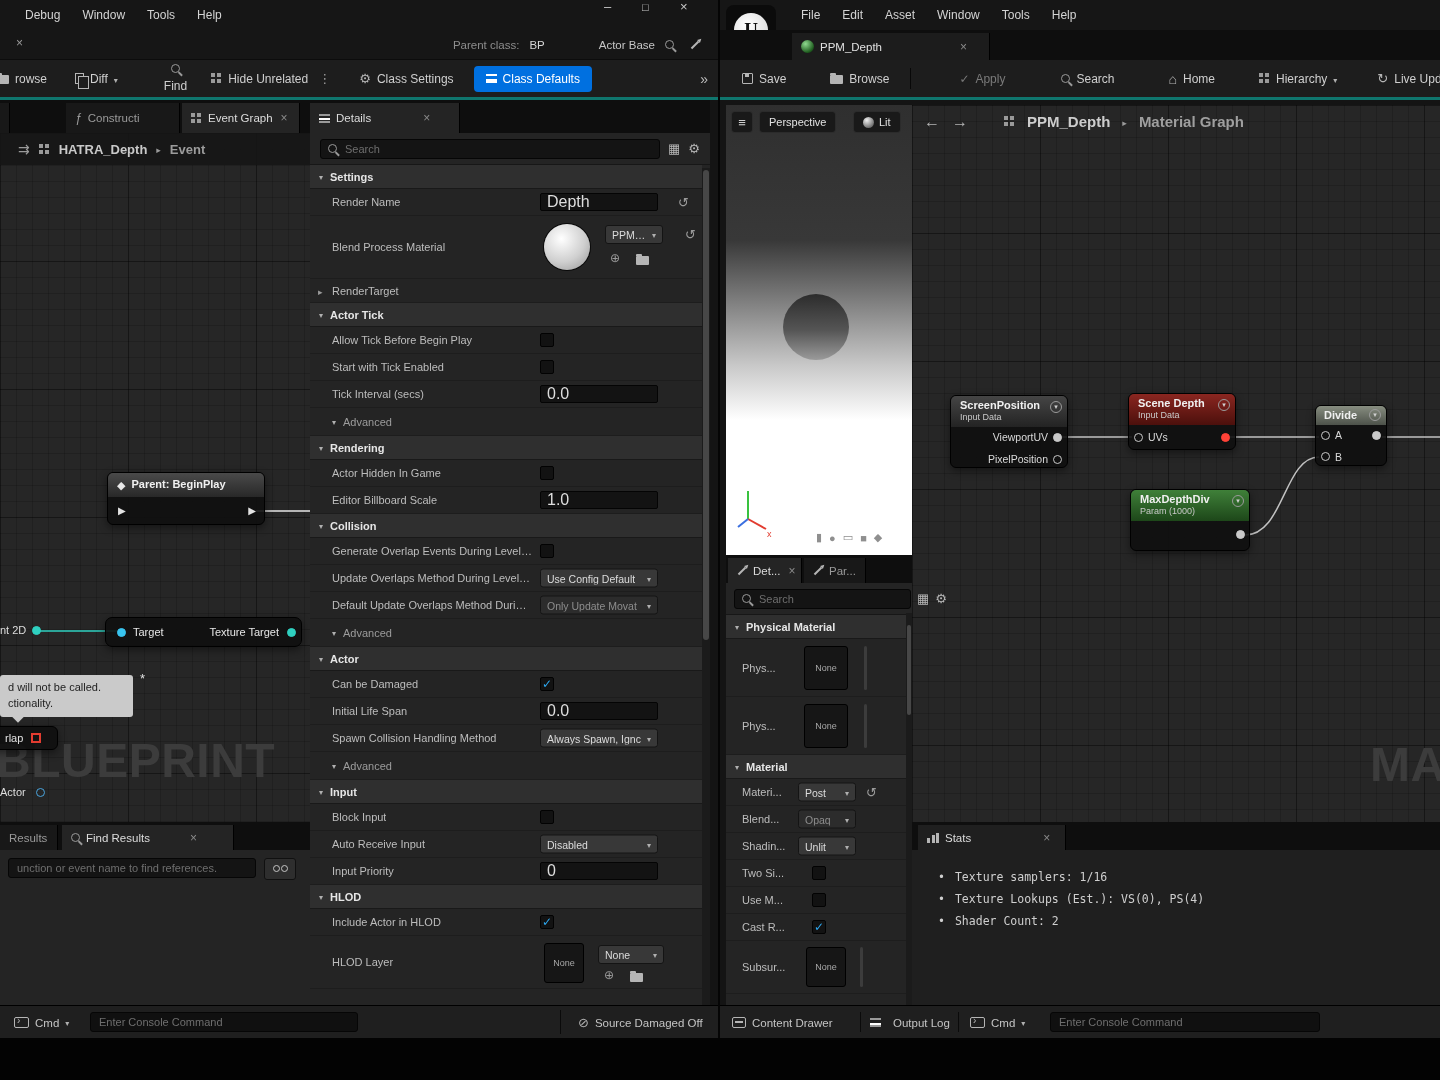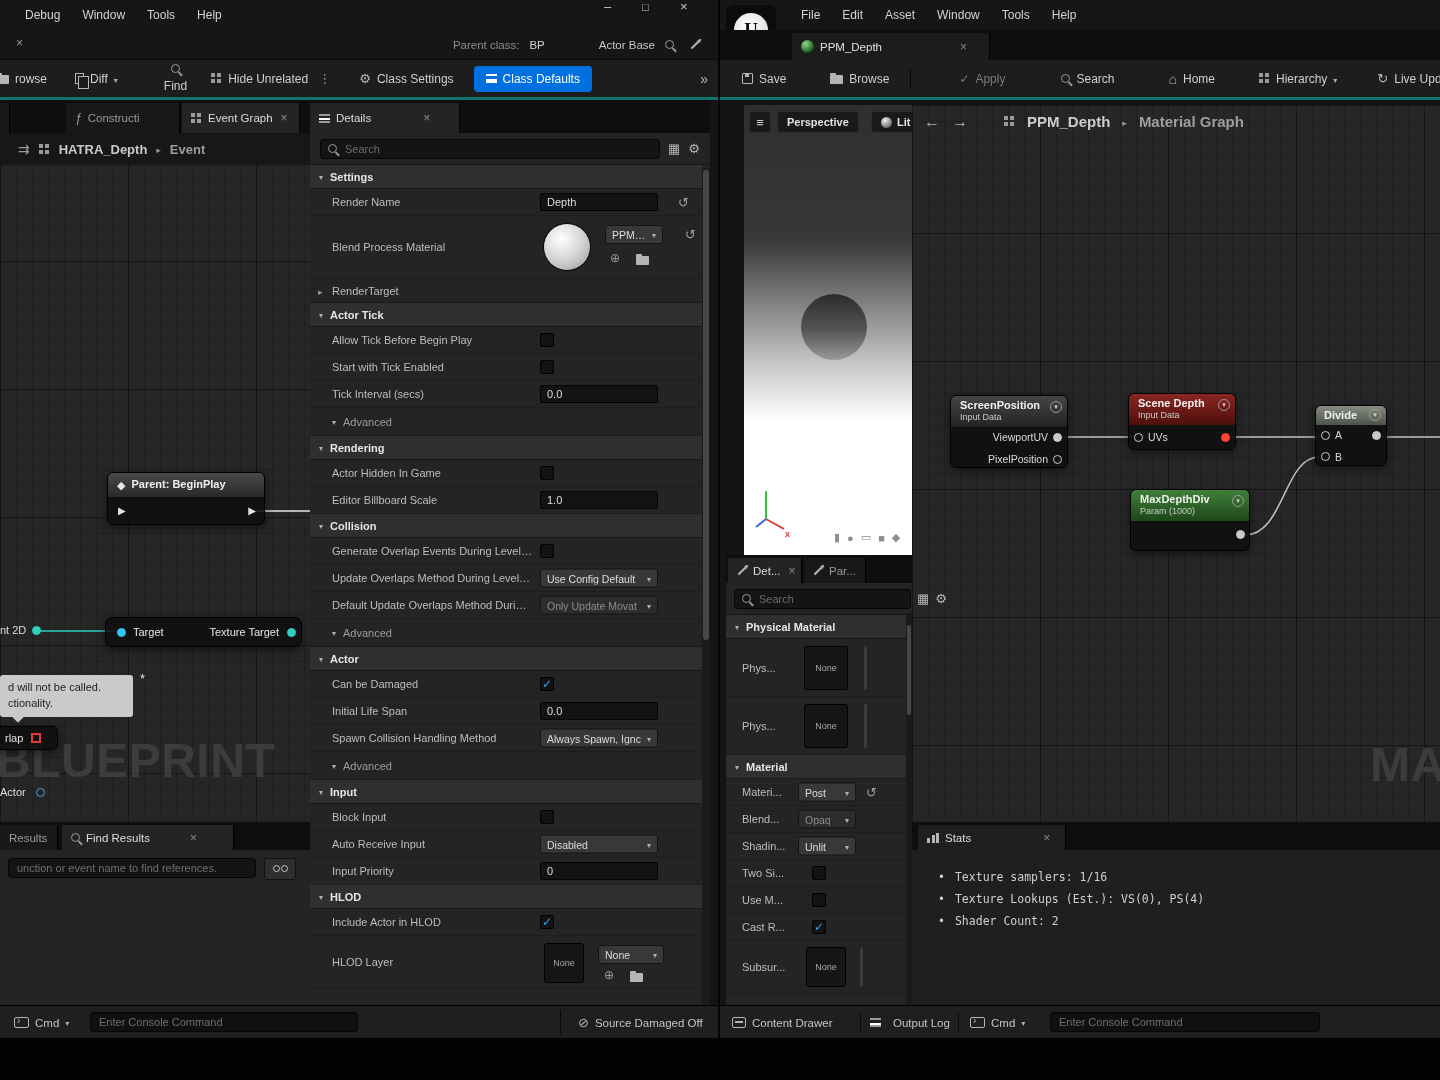--- a/index.html
+++ b/index.html
@@ -98,21 +98,21 @@
   .searchbox input::placeholder{color:#6e6e6e;}
   .sec{height:24px;background:#2f2f2f;border-bottom:1px solid #191919;display:flex;align-items:center;gap:7px;padding-left:9px;
        color:#e6e6e6;font-weight:bold;font-size:11px;}
   .prow{position:relative;height:27px;border-bottom:1px solid #1d1d1d;background:#242424;}
   .plabel{position:absolute;left:22px;top:50%;transform:translateY(-50%);color:#bdbdbd;font-size:11px;
        max-width:200px;white-space:nowrap;overflow:hidden;text-overflow:ellipsis;}
   .pctrl{position:absolute;left:230px;top:50%;transform:translateY(-50%);display:flex;align-items:center;gap:8px;}
   .adv{height:28px;background:#242424;border-bottom:1px solid #1d1d1d;display:flex;align-items:center;gap:7px;padding-left:22px;color:#9c9c9c;font-size:11px;}
   .checkbox{width:14px;height:14px;background:#121212;border:1px solid #020202;border-radius:2px;position:relative;flex:none;}
   .checkbox.on::after{content:"✓";position:absolute;left:1px;top:-1px;color:#2da8f0;font-size:12px;font-weight:bold;}
-  .field{width:118px;height:18px;background:#131313;border:1px solid #040404;border-radius:2px;color:#dedede;font-size:11px;
+  .field{width:118px;height:18px;background:#131313;border:1px solid #040404;border-radius:2px;color:#dedede;font-size:16px;
        display:flex;align-items:center;padding:0 6px;}
   .dd{height:19px;background:#383838;border:1px solid #141414;border-radius:3px;display:flex;align-items:center;
        justify-content:space-between;padding:0 6px;font-size:10.5px;color:#dcdcdc;width:118px;gap:4px;}
   .dd span{white-space:nowrap;overflow:hidden;text-overflow:ellipsis;}
   .dd.sm{width:58px;} .dd.dis{background:#2c2c2c;color:#8d8d8d;}
   .thumb{background:#161616;border:1px solid #000;border-radius:3px;display:flex;align-items:center;justify-content:center;
        color:#a8a8a8;font-size:9px;flex:none;}
   .scrollv{position:absolute;width:8px;background:#1b1b1b;}
   .scrollv .th{position:absolute;left:1px;right:1px;background:#474747;border-radius:3px;}
 
@@ -577,21 +577,21 @@
         <span class="g g-chev"></span>
       </div>
       <div class="tbtn" style="margin-left:26px;">
         <span class="g g-ref"></span>
           <span>Live Update</span>
 
       </div>
 
     </div>
 
-    <div class="viewport" style="left:24px;top:105px;width:186px;height:450px;font-weight:bold;">
+    <div class="viewport" style="left:6px;top:105px;width:186px;height:450px;">
       <div class="vpill" style="left:5px;top:6px;width:22px;padding:0;justify-content:center;">
         <span class="g g-ham"></span>
       </div>
       <div class="vpill" style="left:33px;top:6px;">
         <span>Perspective</span>
       </div>
       <div class="vpill" style="left:127px;top:6px;">
         <span class="i-litball"></span>
         <span>Lit</span>
       </div>

